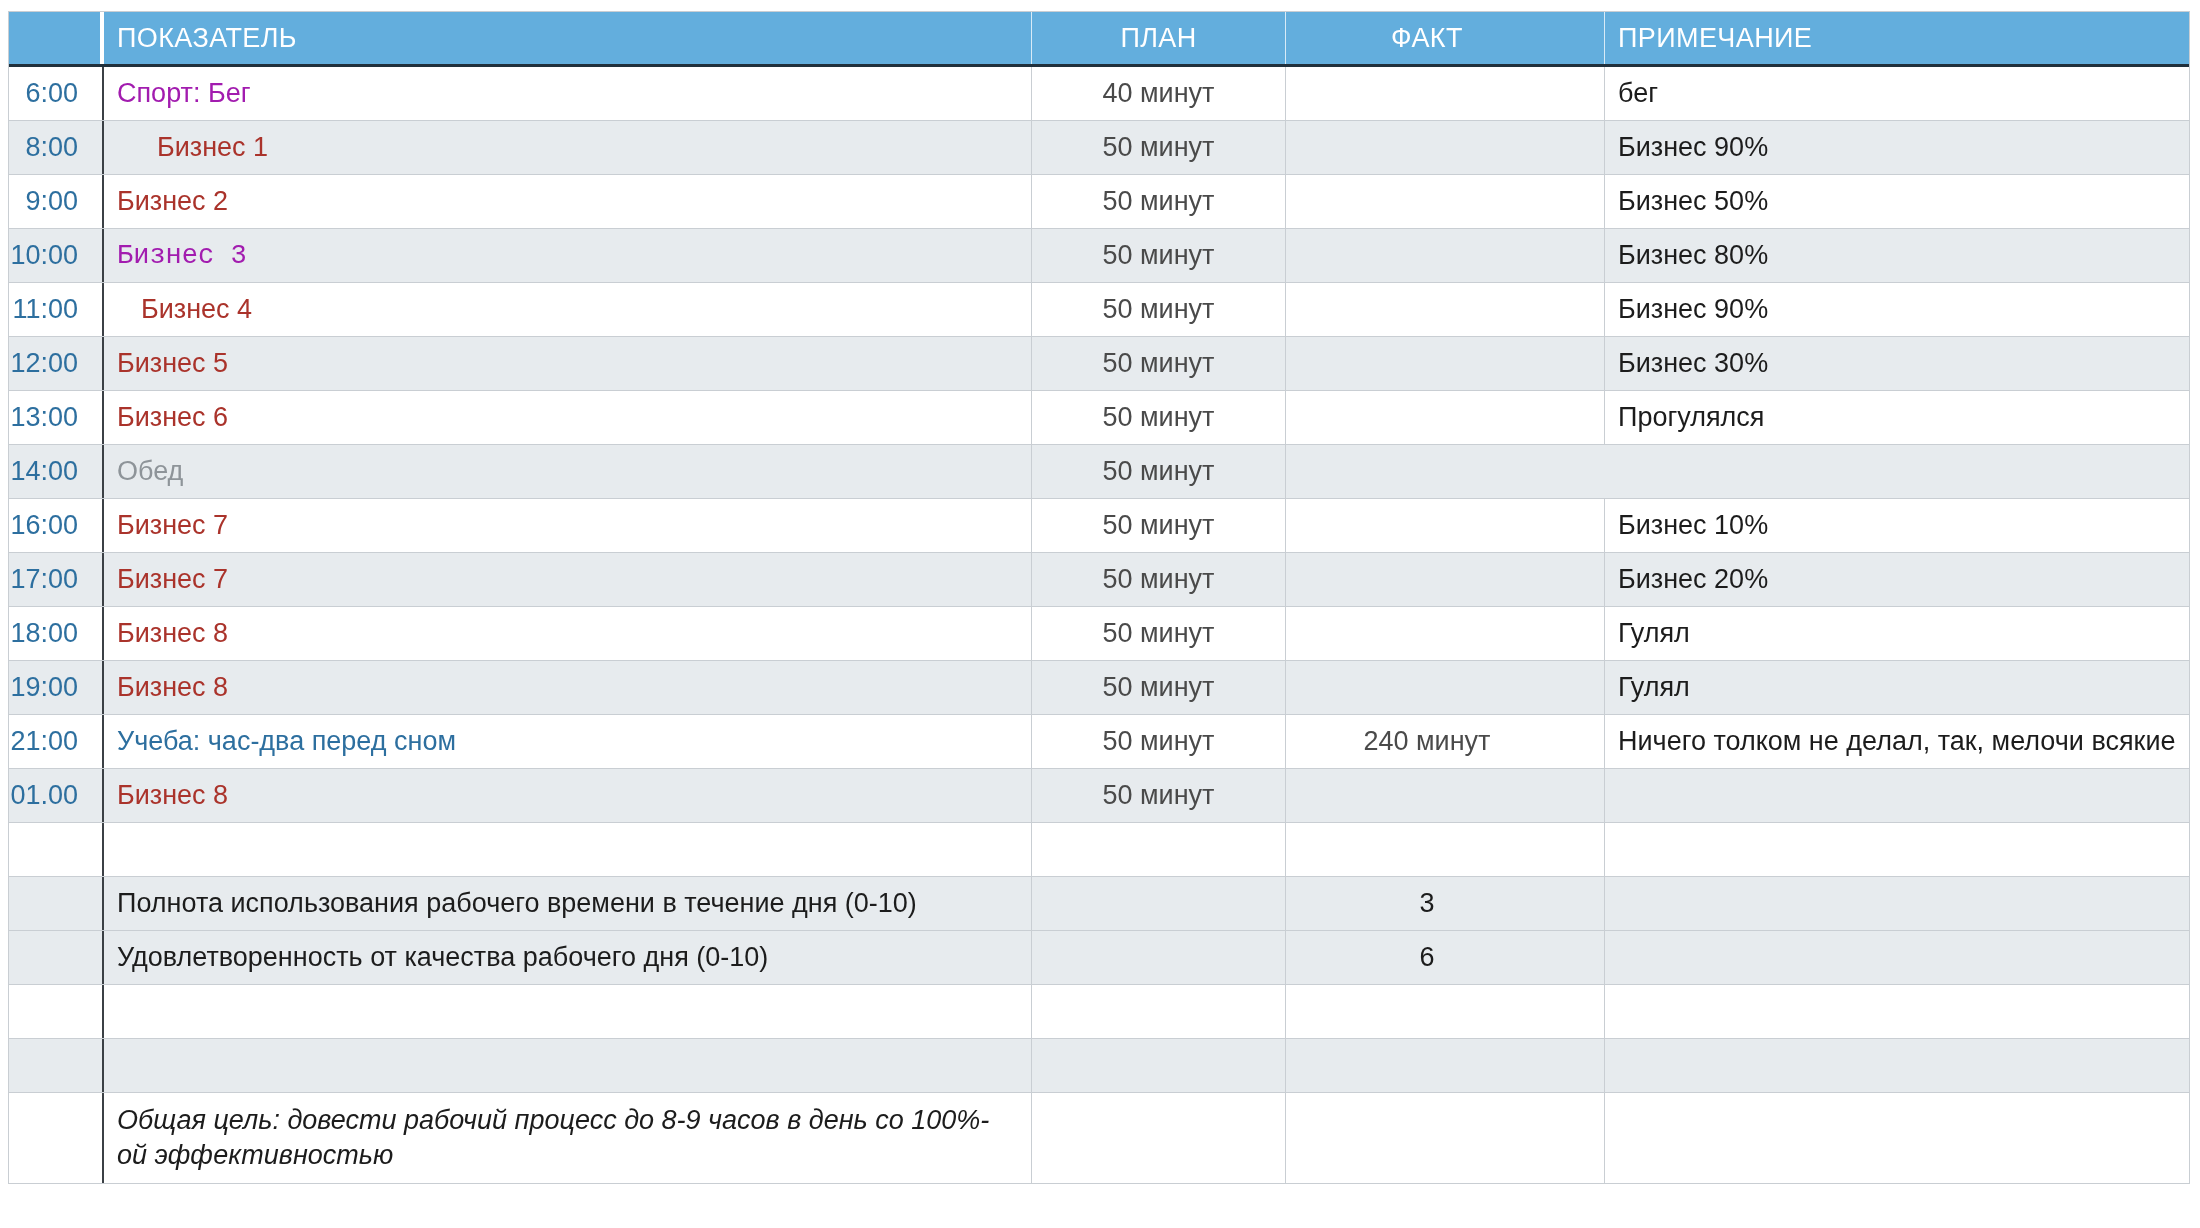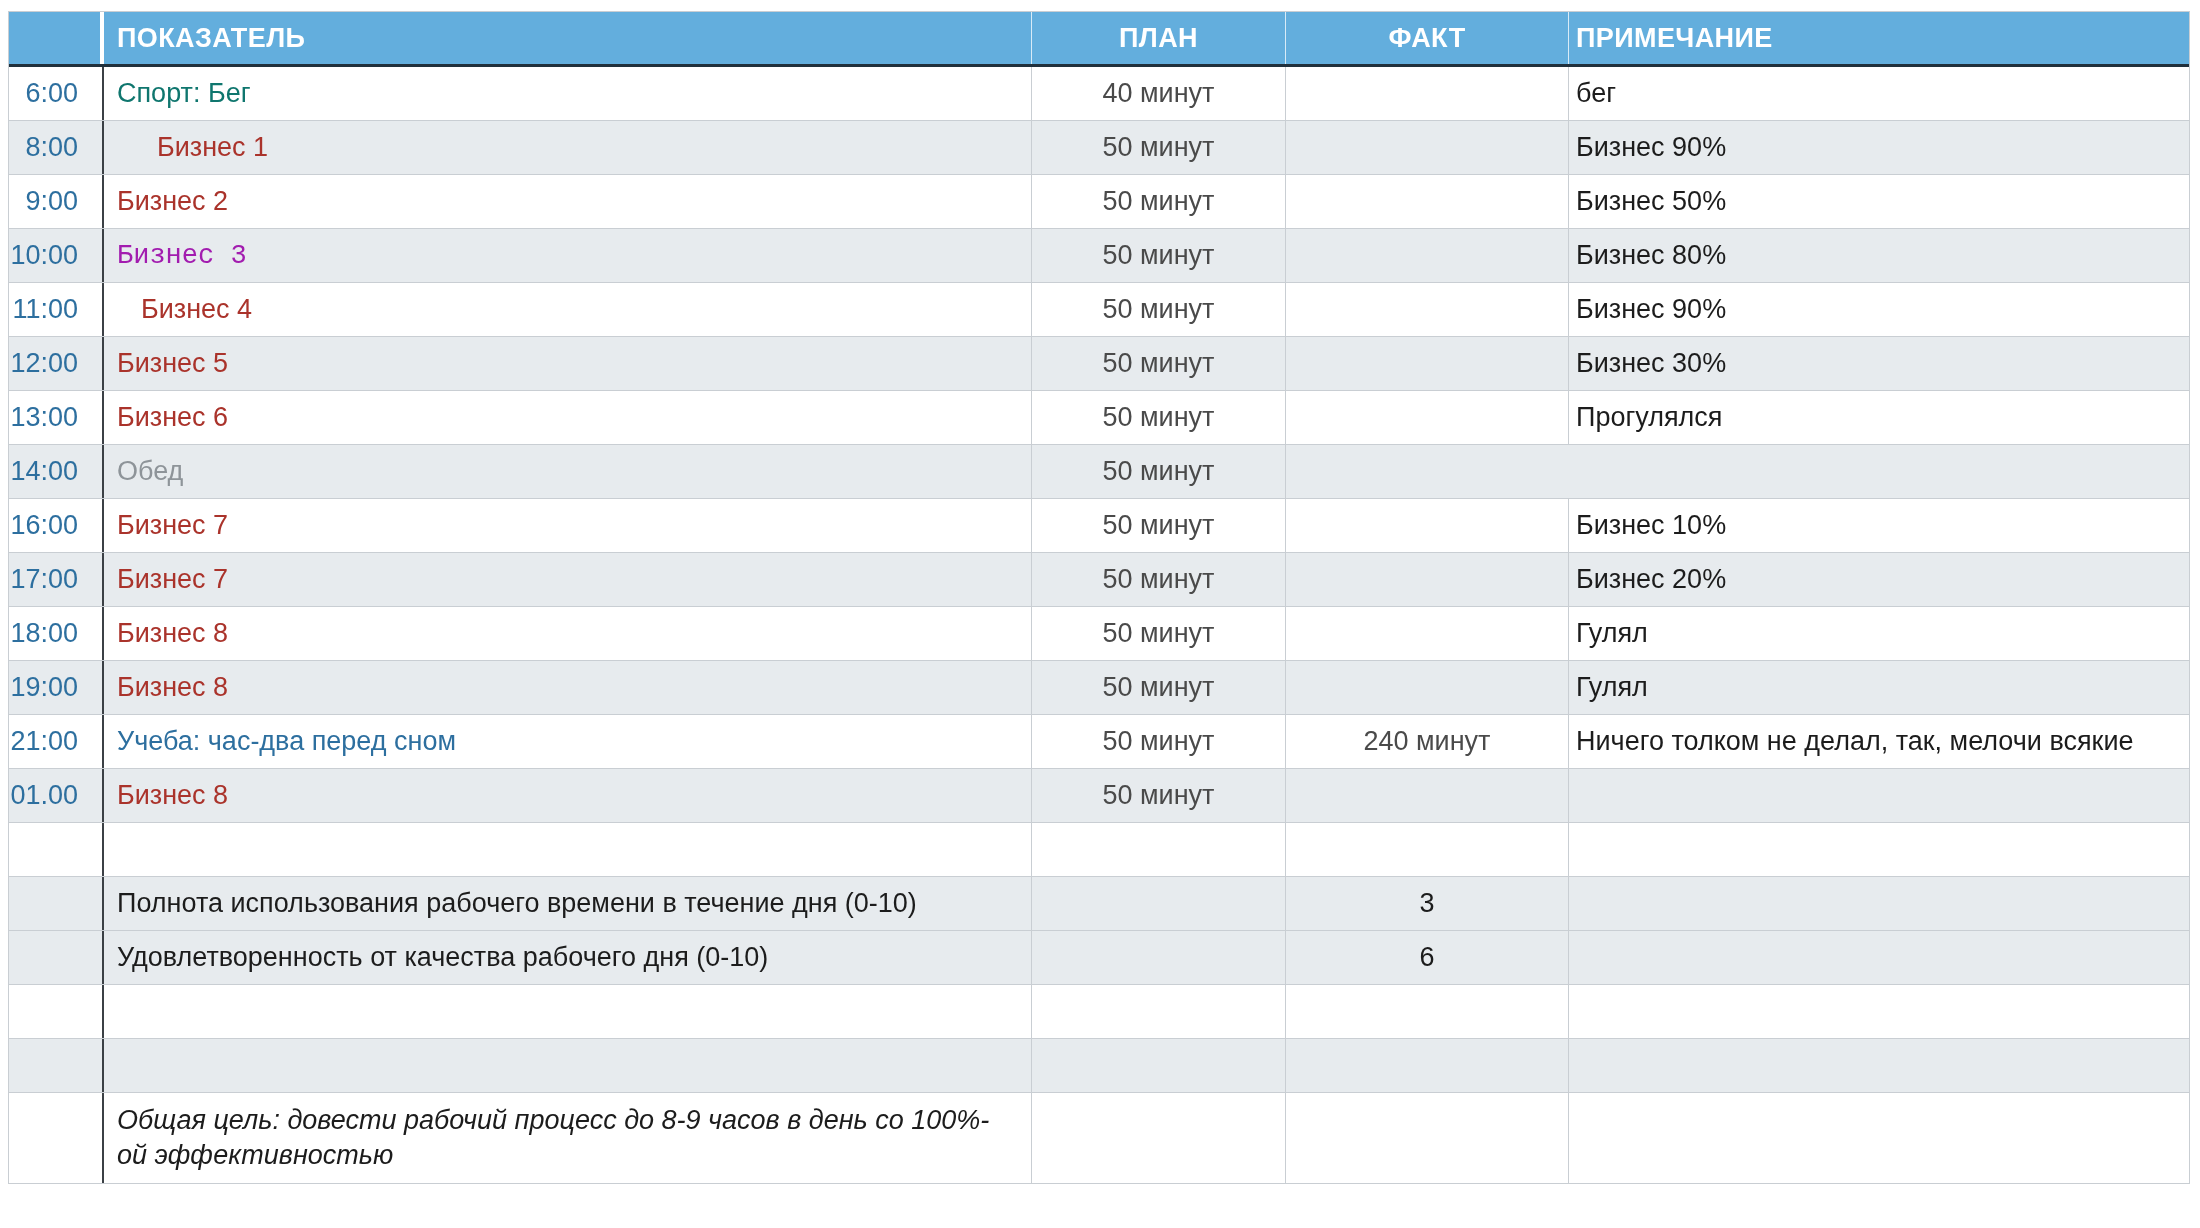--- a/index.html
+++ b/index.html
@@ -43,31 +43,32 @@
     color: var(--time-text);
     border-right: 2px solid var(--time-divider);
   }
   .cell.indicator { padding-left: 13px; color: var(--note-text); }
   .cell.plan, .cell.fact {
     justify-content: center;
     color: var(--muted-text);
     border-left: 1px solid var(--border-light);
   }
   .cell.note {
-    padding-left: 7px;
+    padding-left: 13px;
     color: var(--note-text);
     border-left: 1px solid var(--border-light);
+    margin-left: 36px;
   }
   
   .header-row {
     height: 52px;
     background: var(--header-bg);
     border-bottom: 3px solid var(--border-dark);
     color: var(--header-text);
-    font-weight: bold;
+    font-weight: normal;
     letter-spacing: 0.4px;
   }
   .header-row .cell { color: var(--header-text); }
   .header-row .time { border-right: 4px solid #ffffff; }
   .header-row .plan, .header-row .fact, .header-row .note {
     border-left: 1px solid rgba(255,255,255,0.75);
   }
   
   .type-score .fact { color: var(--note-text); }
   .type-goal { height: 90px; }
@@ -86,21 +87,21 @@
   <div class="row header-row">
     <div class="cell time"></div>
     <div class="cell indicator">ПОКАЗАТЕЛЬ</div>
     <div class="cell plan">ПЛАН</div>
     <div class="cell fact">ФАКТ</div>
     <div class="cell note">ПРИМЕЧАНИЕ</div>
   </div>
   <div>
       <div class="row type-time">
     <div class="cell time">6:00</div>
-    <div class="cell indicator" style="color: #0f766e;">Спорт: Бег</div>
+    <div class="cell indicator" style="color: #a21caf;">Спорт: Бег</div>
     <div class="cell plan">40 минут</div>
     <div class="cell fact"></div>
     <div class="cell note">бег</div>
   </div>
       <div class="row type-time alt">
     <div class="cell time">8:00</div>
     <div class="cell indicator" style="color: rgb(170, 51, 43); margin-left: 40px;">Бизнес 1</div>
     <div class="cell plan">50 минут</div>
     <div class="cell fact"></div>
     <div class="cell note">Бизнес 90%</div>

